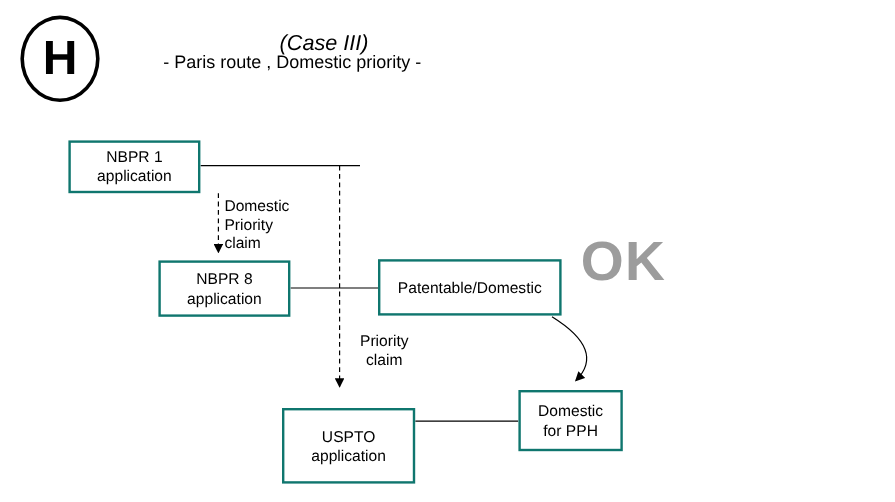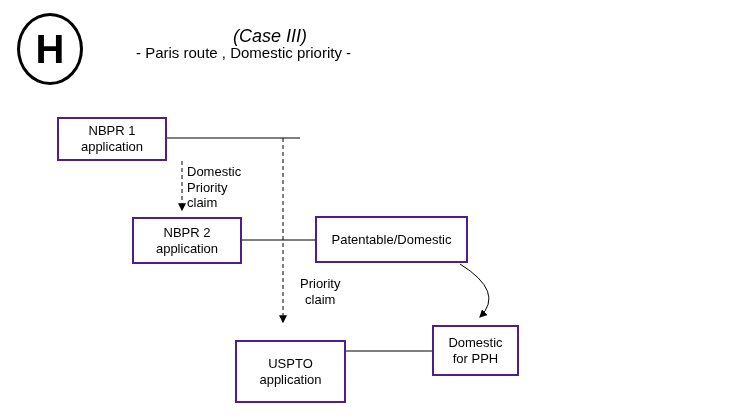--- a/index.html
+++ b/index.html
@@ -40,21 +40,21 @@
   }
   .case-subtitle {
     position: absolute;
     left: 136px;
     top: 44px;
     font-size: 15px;
     color: #000;
   }
   .box {
     position: absolute;
-    border: 2px solid #4c1d95;
+    border: 2px solid #0f766e;
     background: #fff;
     display: flex;
     align-items: center;
     justify-content: center;
     text-align: center;
     font-size: 13px;
     line-height: 1.2;
     color: #000;
     white-space: pre-line;
     box-sizing: border-box;
@@ -114,28 +114,29 @@
 
     <line x1="242" y1="240" x2="315" y2="240" stroke="#000" stroke-width="1"></line>
 
     <line x1="346" y1="351" x2="432" y2="351" stroke="#000" stroke-width="1"></line>
 
     <path d="M460,264 Q505,292 480,317" fill="none" stroke="#000" stroke-width="1" marker-end="url(#arrow)"></path>
   </svg>
 
   <div class="box box-nbpr1">NBPR 1
 application</div>
-  <div class="box box-nbpr2">NBPR 2
+  <div class="box box-nbpr2">NBPR 8
 application</div>
   <div class="box box-patent">Patentable/Domestic</div>
   <div class="box box-uspto">USPTO
 application</div>
   <div class="box box-request">Domestic
 for PPH</div>
 
   <div class="lbl lbl-domestic">Domestic
 Priority
 claim</div>
   <div class="lbl lbl-priority">Priority
 claim</div>
 
+  <div class="ok-text">OK</div>
 
 </div>
 
 </body></html>

